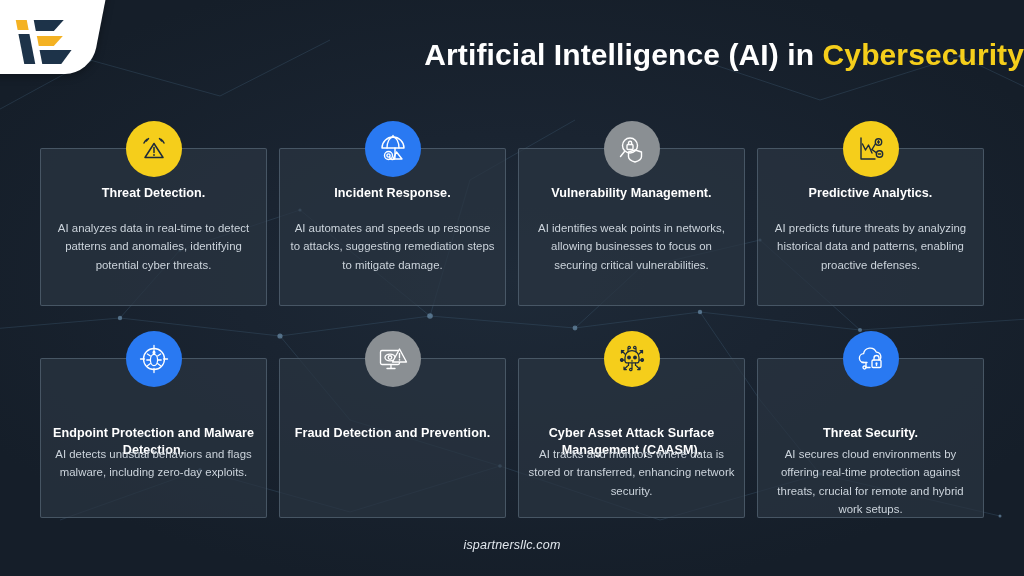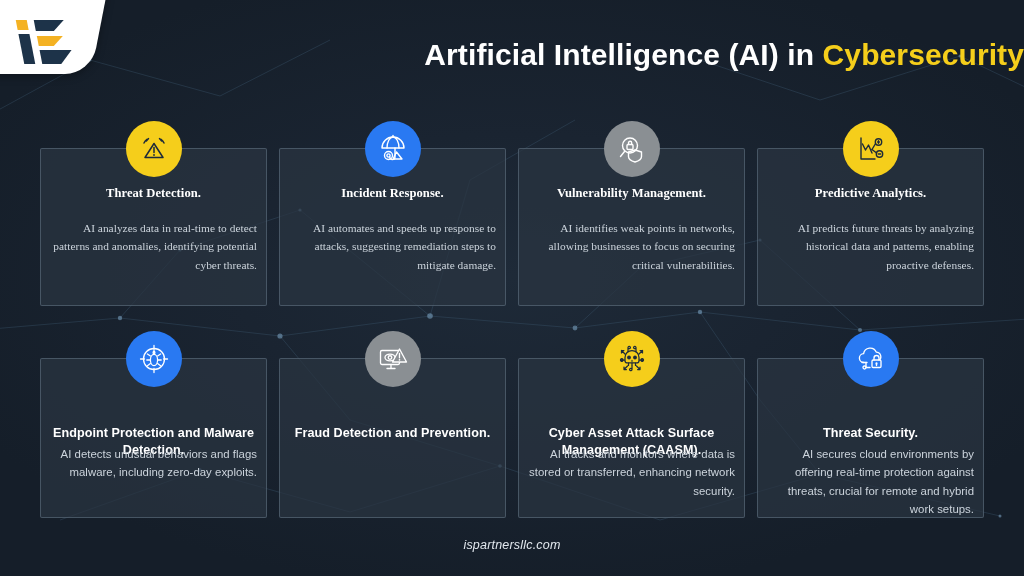--- a/index.html
+++ b/index.html
@@ -49,21 +49,21 @@
     font-size:30px;
     font-weight:bold;
     letter-spacing:.1px;
     color:#ffffff;
     white-space:nowrap;
   }
   #title .hl { color:#F5CE1B; }
 
   
   .row { position:absolute; left:40px; width:944px; }
-  #row-1 { top:148px; height:158px;font-family:Liberation Serif, serif; }
+  #row-1 { top:148px; height:158px; }
   #row-2 { top:358px; height:160px; }
 
   .card {
     position:absolute;
     top:0; height:100%;
     width:227px;
     background:rgba(41,53,65,.72);
     border:1px solid rgba(140,160,178,.34);
     border-radius:2px;
   }
@@ -76,21 +76,21 @@
     position:absolute; left:10px; right:10px; top:36px;
     text-align:center;
     font-size:12.6px;
     font-weight:bold;
     color:#ffffff;
     line-height:1.38;
     letter-spacing:.05px;
   }
   .card-body {
     position:absolute; left:9px; right:9px; top:0;
-    text-align:right;
+    text-align:center;
     font-size:11.4px;
     color:#ccd4dc;
     line-height:1.62;
     letter-spacing:.02px;
   }
   #row-1 .card-body { top:70px; }
   #row-2 .card-body { top:86px; }
   #row-2 .card-title { top:34px;margin-top:32px; }
 
   

